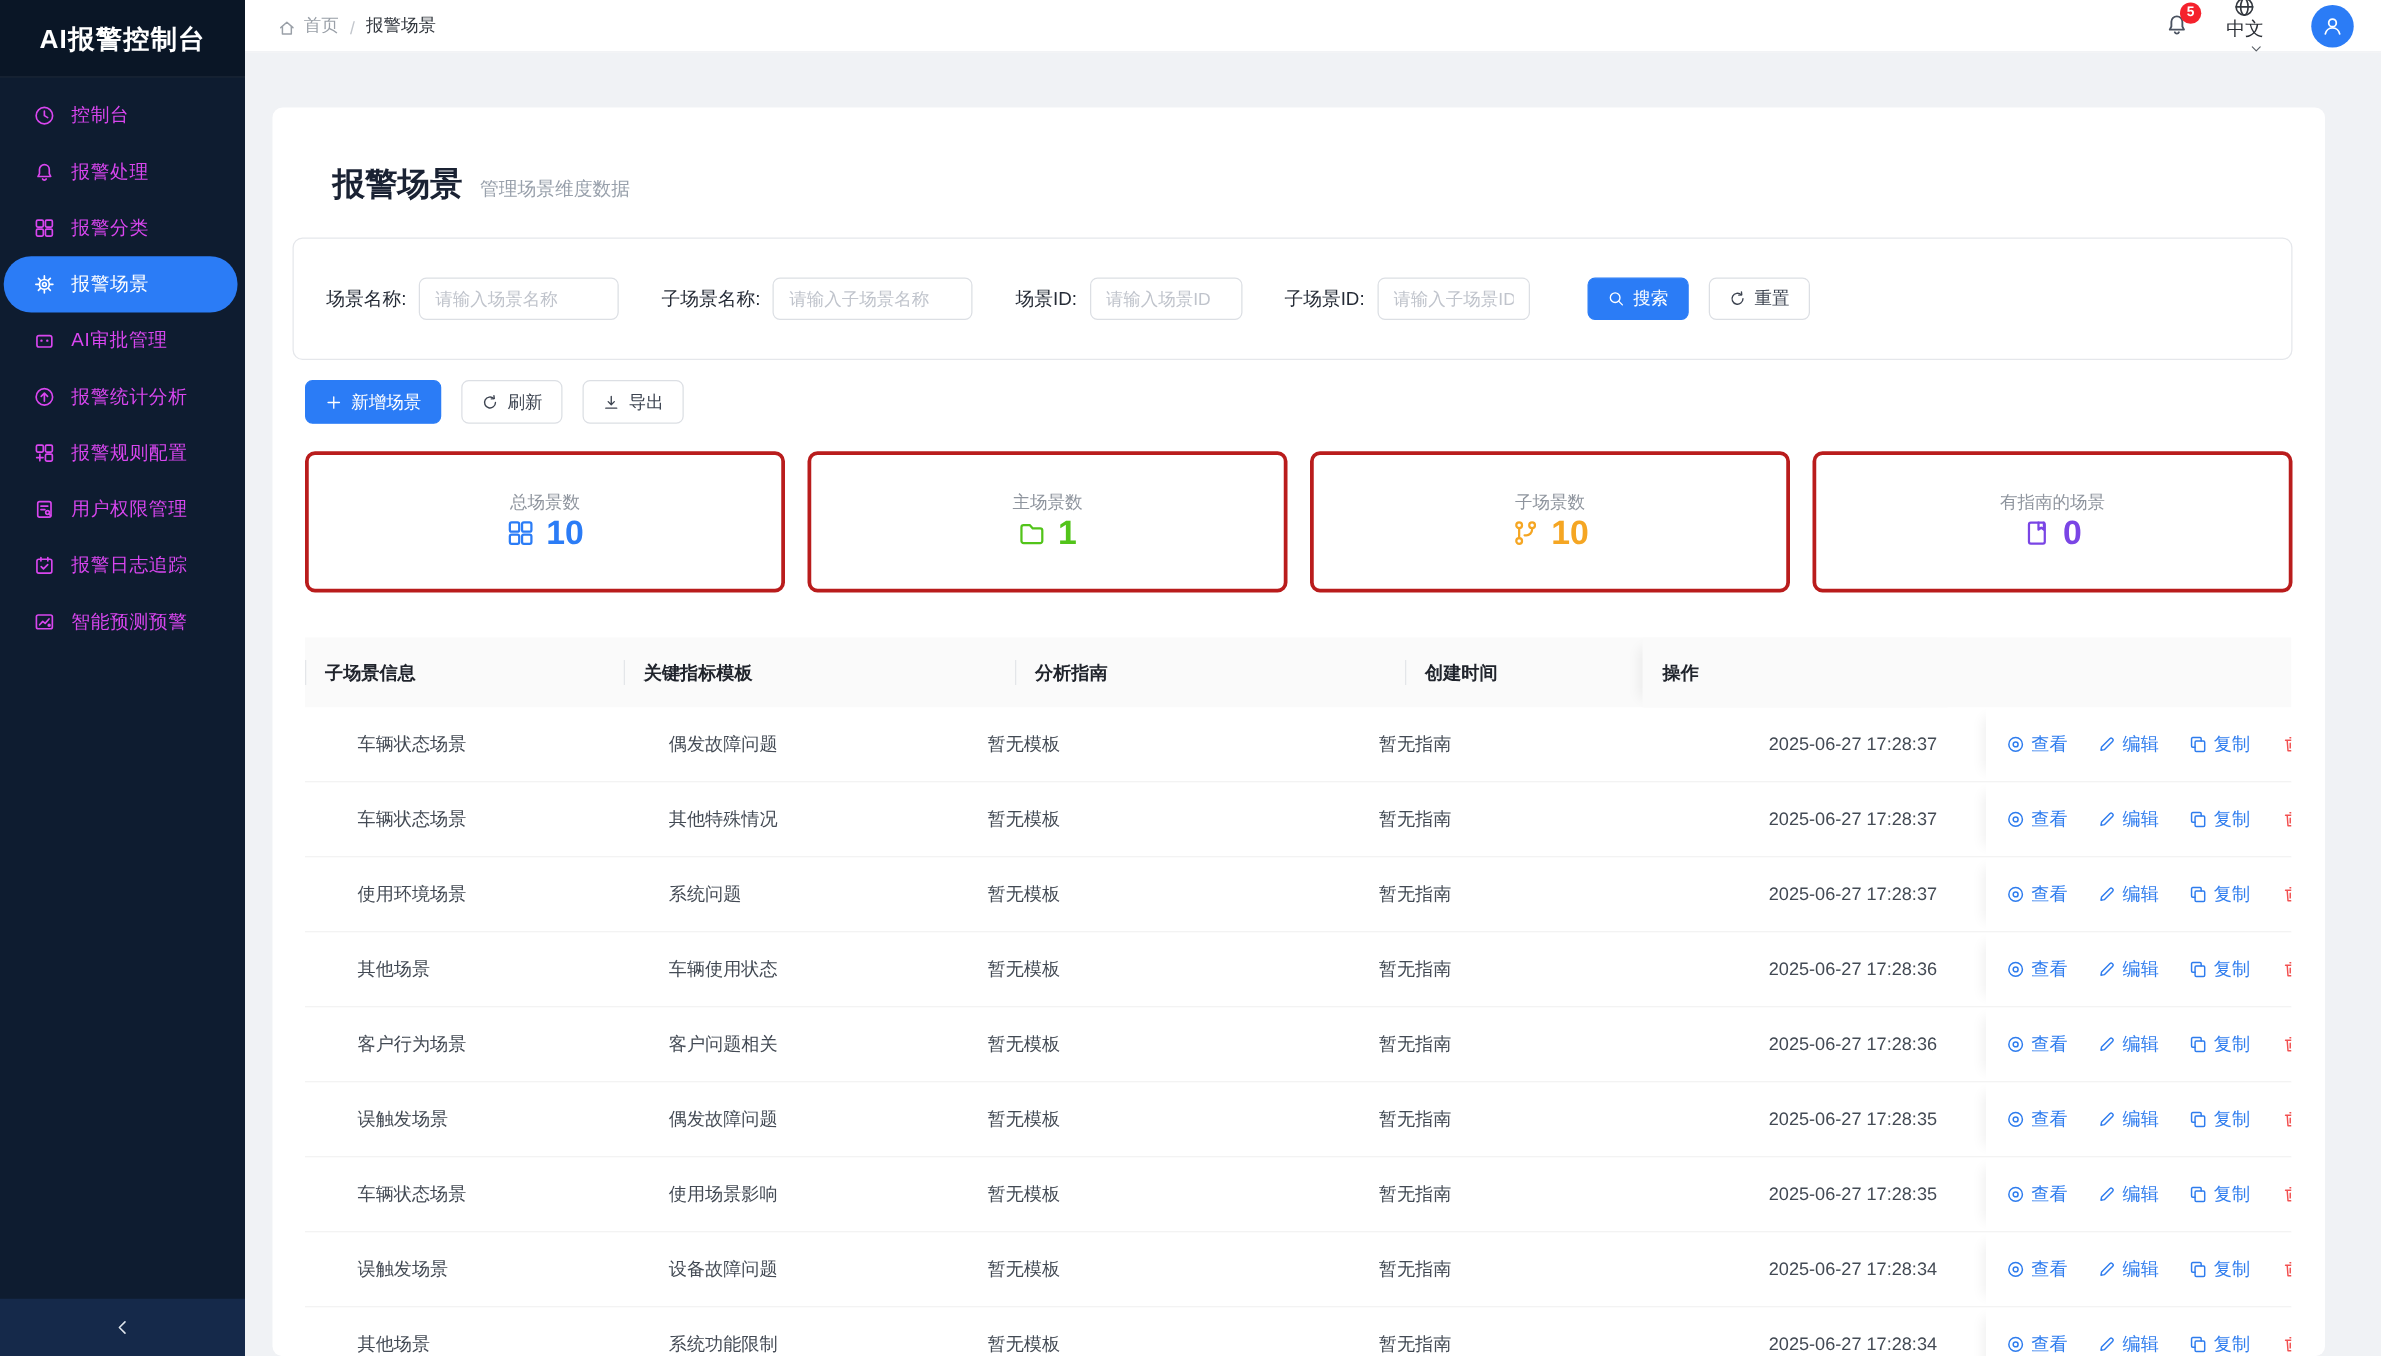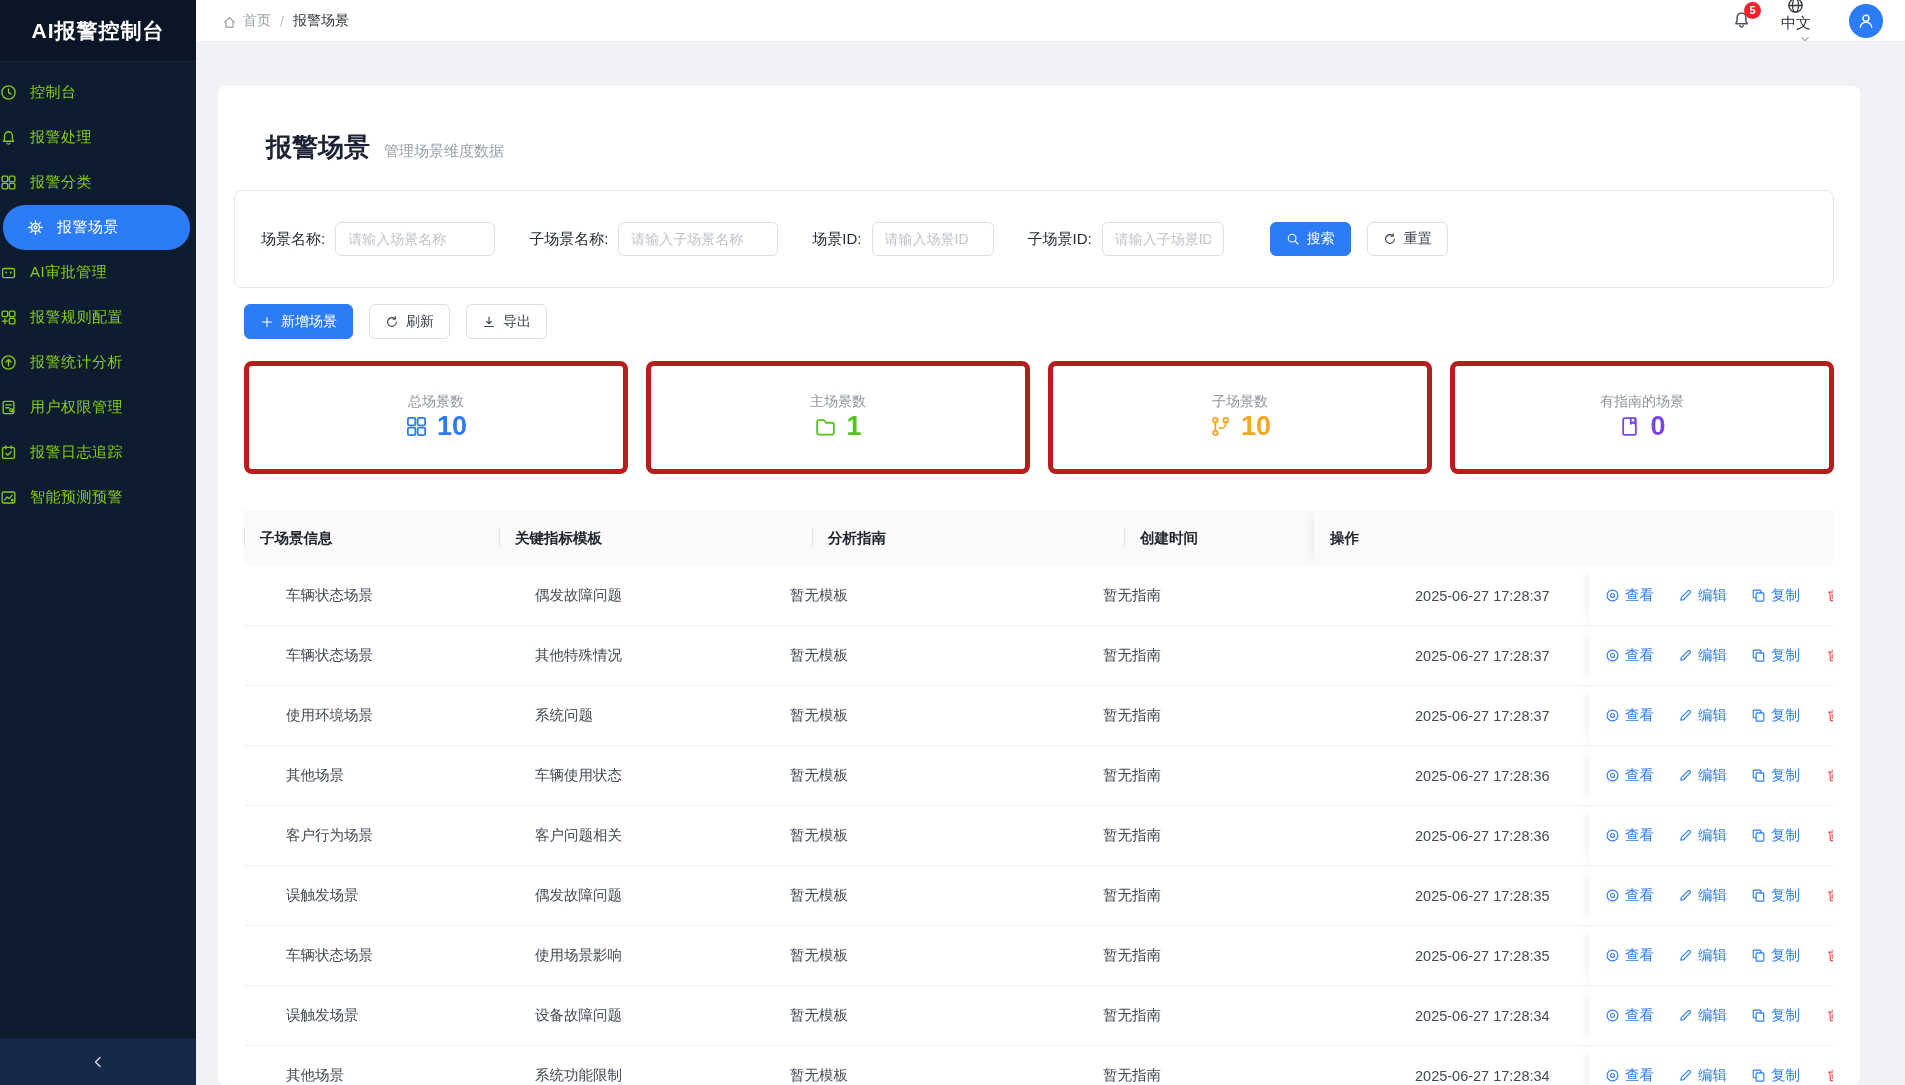--- a/index.html
+++ b/index.html
@@ -10,21 +10,21 @@
   }
   svg { display:block; }
   .icon { display:inline-flex; align-items:center; justify-content:center; flex:none; }
   .icon svg { width:100%; height:100%; fill:none; stroke:currentColor; stroke-width:1.25; stroke-linecap:round; stroke-linejoin:round; }
 
   
   .sidebar { position:fixed; left:0; top:0; width:196px; height:1085px; background:#0e1c30; z-index:30; display:flex; flex-direction:column; }
   .logo { height:62px; background:#0a1626; display:flex; align-items:center; justify-content:center;
           color:#fff; font-size:21px; font-weight:bold; letter-spacing:1px; border-bottom:1px solid rgba(255,255,255,.07); }
   .menu { flex:1; padding-top:8px; }
-  .menu-item { position:relative; height:45px; display:flex; align-items:center; color:#84cc16; cursor:pointer; }
+  .menu-item { position:relative; height:45px; display:flex; align-items:center; padding-left:27px; color:#d946ef; cursor:pointer; }
   .menu-item .icon { width:17px; height:17px; }
   .menu-label { margin-left:13px; font-size:15px; letter-spacing:.5px; }
   .menu-item.active { background:#2b7cf6; color:#fff; margin:0 6px 0 3px; padding-left:24px; border-radius:22px; }
   .collapse-bar { height:46px; background:#15294a; display:flex; align-items:center; justify-content:center; cursor:pointer; }
   .collapse-bar .icon { width:16px; height:16px; color:#dfe5ec; }
 
   
   .topbar { position:fixed; left:196px; top:0; right:0; height:42px; background:#fff; z-index:20;
             display:flex; align-items:center; justify-content:space-between; padding:0 22px 0 26px; border-bottom:1px solid #eef0f2; }
   .breadcrumb { display:flex; align-items:flex-end; font-size:14px; color:#97teria; }
@@ -64,21 +64,21 @@
   .btn .icon { width:14px; height:14px; margin-right:7px; }
   .btn-primary { background:#2b7cf6; border-color:#2b7cf6; color:#fff; }
   .search-btn { margin-left:12px; }
   .reset-btn { margin-left:16px; }
 
   .toolbar { margin:16px 26px 0 26px; display:flex; align-items:center; }
   .toolbar .btn { height:35px; }
   .toolbar .btn + .btn { margin-left:16px; }
 
   .stats-row { margin:22px 26px 0 26px; display:flex; gap:18px; }
-  .stat-card { flex:1; height:113px; border:5px solid #b91c1c; border-radius:8px; display:flex; flex-direction:column;
+  .stat-card { flex:1; height:113px; border:3px solid #b91c1c; border-radius:8px; display:flex; flex-direction:column;
                align-items:center; justify-content:center; background:#fff; }
   .stat-label { font-size:14px; color:#8f959e; }
   .stat-value { display:flex; align-items:center; }
   .stat-value .icon { width:23px; height:23px; stroke-width:1.3; }
   .stat-num { font-size:27px; font-weight:600; margin-left:9px; }
 
   
   .table { margin:36px 0 0 26px; width:1589px; }
   .t-row { display:flex; width:1589px; }
   .t-head { height:56px; background:#fafafa; }
@@ -151,36 +151,36 @@
             <rect x="2.4" y="4.2" width="11.2" height="8.6" rx="1.6"></rect>
             <circle cx="5.8" cy="8" r=".9" fill="currentColor" stroke="none"></circle>
             <circle cx="10.2" cy="8" r=".9" fill="currentColor" stroke="none"></circle>
           </svg>
         </span>
         <span class="menu-label">AI审批管理</span>
       </div>
       <div class="menu-item">
         <span class="icon">
           <svg viewBox="0 0 16 16">
+            <circle cx="8" cy="8" r="6.2"></circle>
+            <path d="M8 11.2V5.4M5.6 7.6L8 5.2l2.4 2.4"></path>
+          </svg>
+        </span>
+        <span class="menu-label">报警统计分析</span>
+      </div>
+      <div class="menu-item">
+        <span class="icon">
+          <svg viewBox="0 0 16 16">
             <rect x="2" y="2" width="5.2" height="5.2" rx="1"></rect>
             <rect x="8.8" y="2" width="5.2" height="5.2" rx="1"></rect>
             <rect x="8.8" y="8.8" width="5.2" height="5.2" rx="1"></rect>
             <path d="M4.6 9v4.8M2.2 11.4H7"></path>
           </svg>
         </span>
         <span class="menu-label">报警规则配置</span>
-      </div>
-      <div class="menu-item">
-        <span class="icon">
-          <svg viewBox="0 0 16 16">
-            <circle cx="8" cy="8" r="6.2"></circle>
-            <path d="M8 11.2V5.4M5.6 7.6L8 5.2l2.4 2.4"></path>
-          </svg>
-        </span>
-        <span class="menu-label">报警统计分析</span>
       </div>
       <div class="menu-item">
         <span class="icon">
           <svg viewBox="0 0 16 16">
             <rect x="3" y="2.2" width="10" height="11.6" rx="1.4"></rect>
             <path d="M5.4 5.6h5.2M5.4 8.2h3"></path>
             <circle cx="10.4" cy="10.4" r="1.4"></circle>
             <path d="M11.6 11.6l1.1 1.1"></path>
           </svg>
         </span>

